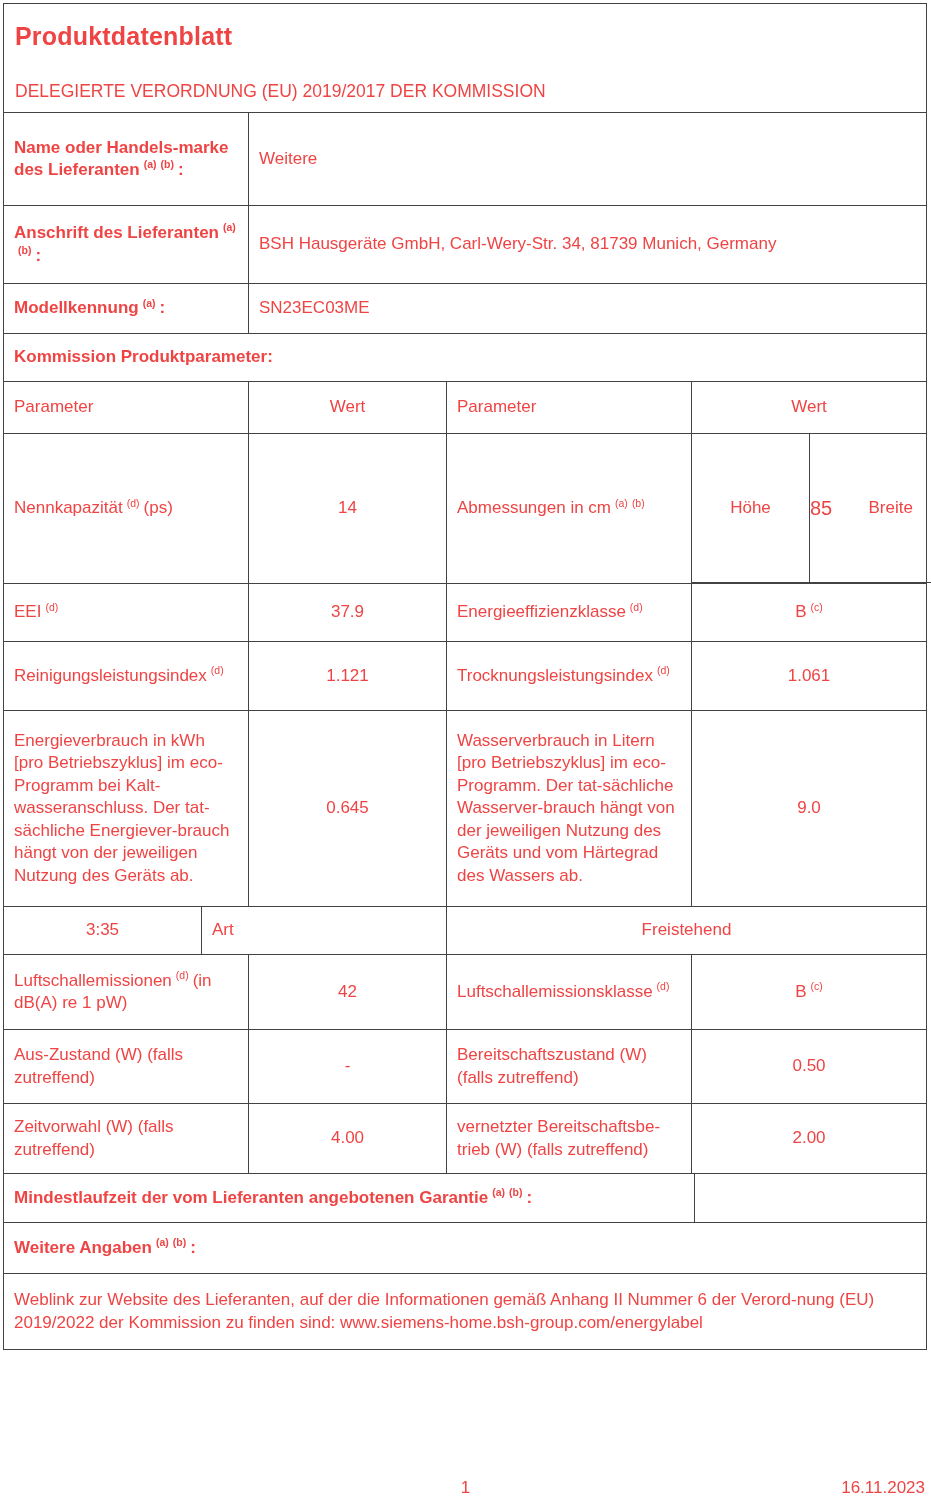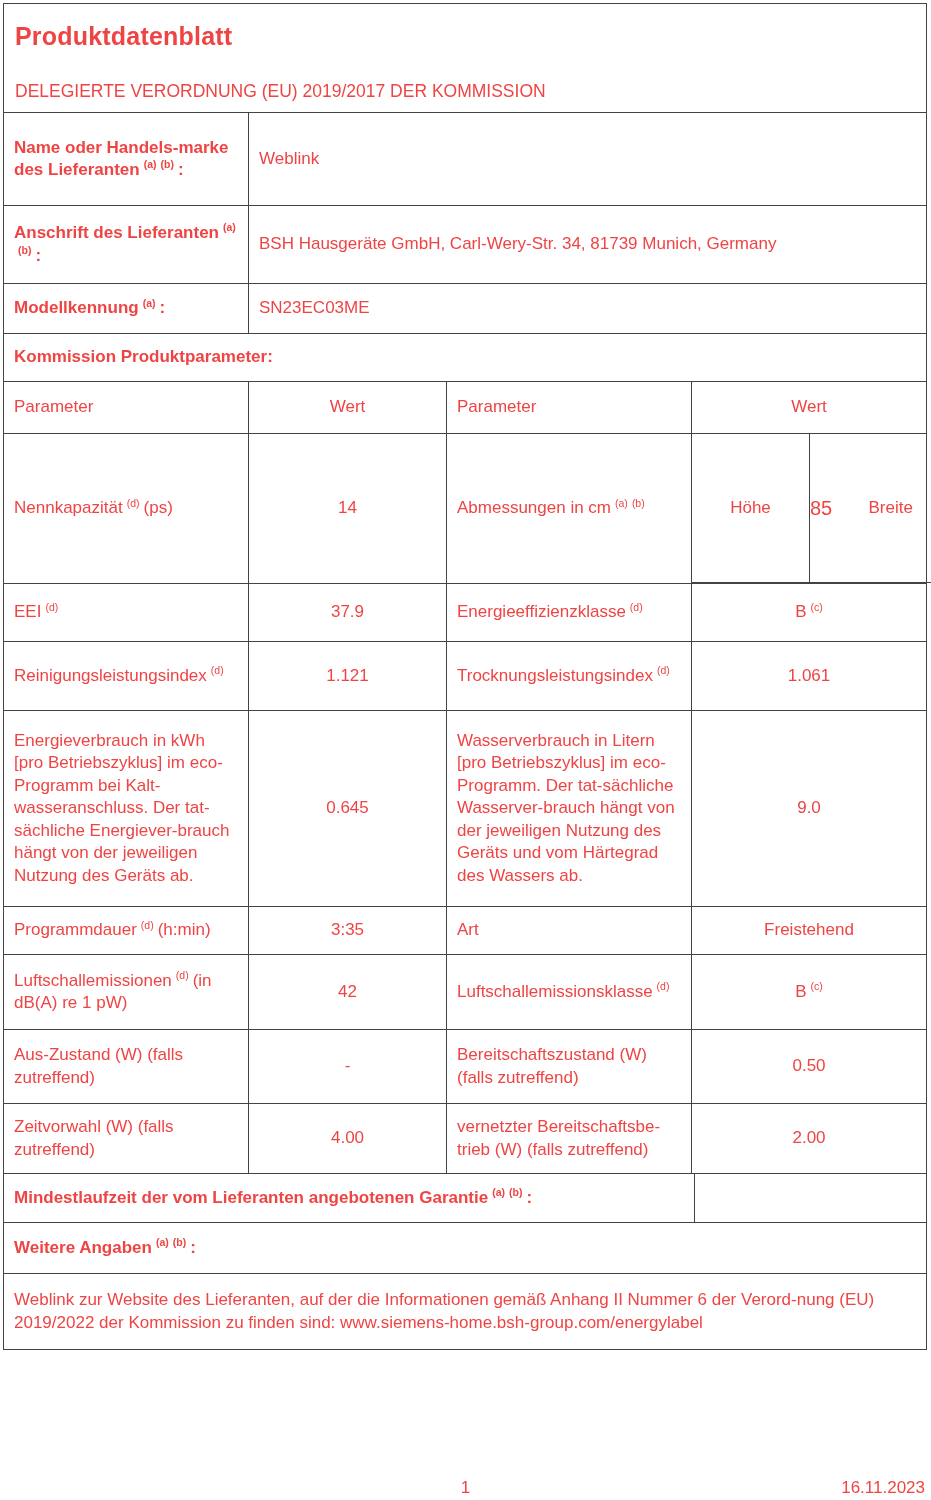--- a/index.html
+++ b/index.html
@@ -53,21 +53,21 @@
 
     <div class="title-row" style="height:109px">
       <div class="doc-title">Produktdatenblatt</div>
       <div class="doc-sub">DELEGIERTE VERORDNUNG (EU) 2019/2017 DER KOMMISSION</div>
     </div>
 
     <div class="row" style="height:93px">
       <div class="cell c1 bold">
         <span><span>Name oder Handels-marke des Lieferanten</span><span class="sup">(a)</span><span class="sup">(b)</span><span class="colon">:</span></span>
       </div>
-      <div class="cell wide endc">Weblink</div>
+      <div class="cell wide endc">Weitere</div>
     </div>
 
     <div class="row" style="height:78px">
       <div class="cell c1 bold">
         <span><span>Anschrift des Lieferanten</span><span class="sup">(a)</span><span class="sup">(b)</span><span class="colon">:</span></span>
       </div>
       <div class="cell wide endc">BSH Hausgeräte GmbH, Carl-Wery-Str. 34, 81739 Munich, Germany</div>
     </div>
 
     <div class="row" style="height:50px">
@@ -137,23 +137,20 @@
     </div>
 
     <div class="row" style="height:196px">
       <div class="cell c1">Energieverbrauch in kWh [pro Betriebszyklus] im eco-Programm bei Kalt-wasseranschluss. Der tat-sächliche Energiever-brauch hängt von der jeweiligen Nutzung des Geräts ab.</div>
       <div class="cell c2">0.645</div>
       <div class="cell c3">Wasserverbrauch in Litern [pro Betriebszyklus] im eco-Programm. Der tat-sächliche Wasserver-brauch hängt von der jeweiligen Nutzung des Geräts und vom Härtegrad des Wassers ab.</div>
       <div class="cell c4 endc">9.0</div>
     </div>
 
     <div class="row" style="height:48px">
-      <div class="cell c1">
-        <span><span>Programmdauer</span><span class="sup">(d)</span><span class="unit">(h:min)</span></span>
-      </div>
       <div class="cell c2">3:35</div>
       <div class="cell c3">Art</div>
       <div class="cell c4 endc">Freistehend</div>
     </div>
 
     <div class="row" style="height:75px">
       <div class="cell c1">
         <span><span>Luftschallemissionen</span><span class="sup">(d)</span><span class="unit">(in dB(A) re 1 pW)</span></span>
       </div>
       <div class="cell c2">42</div>

